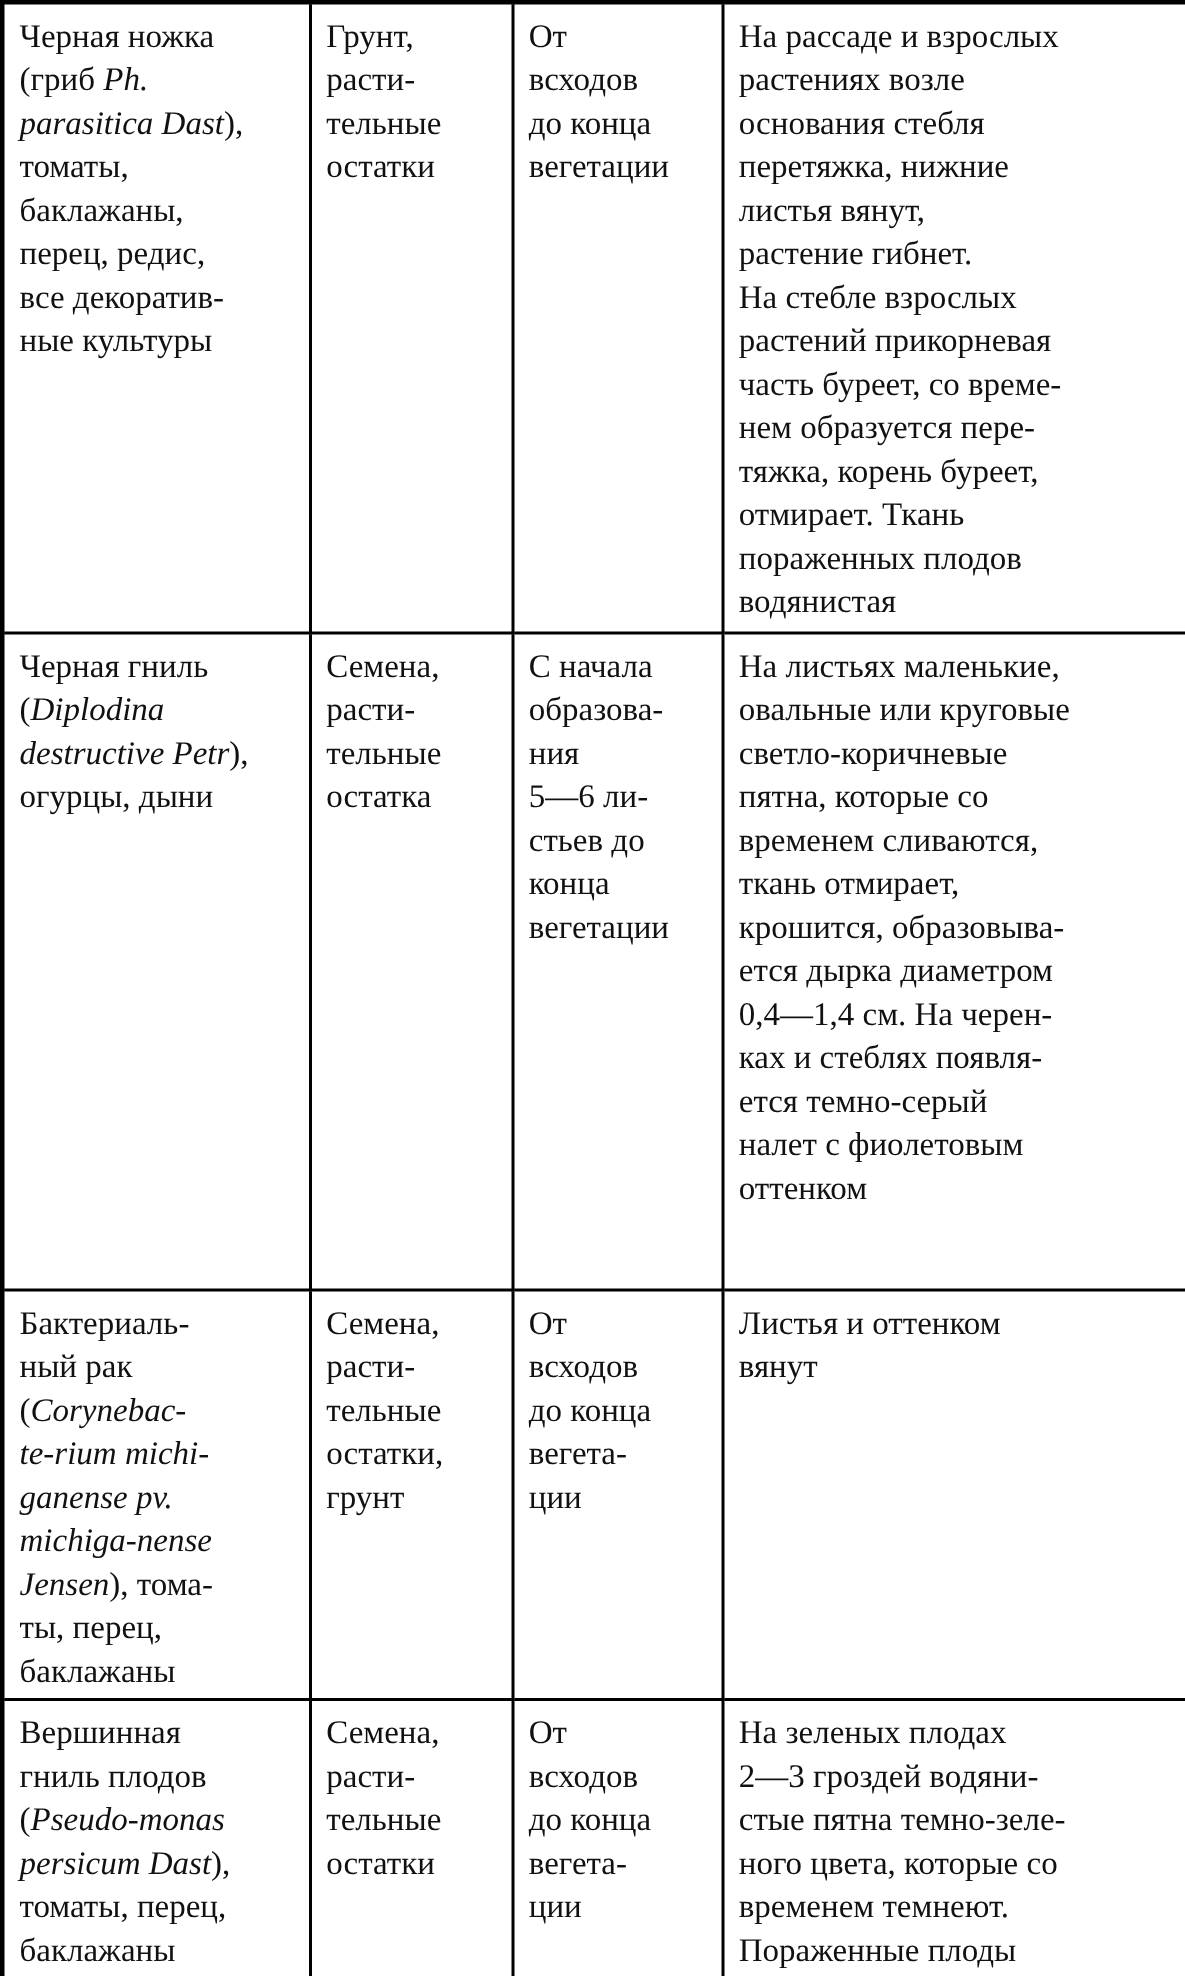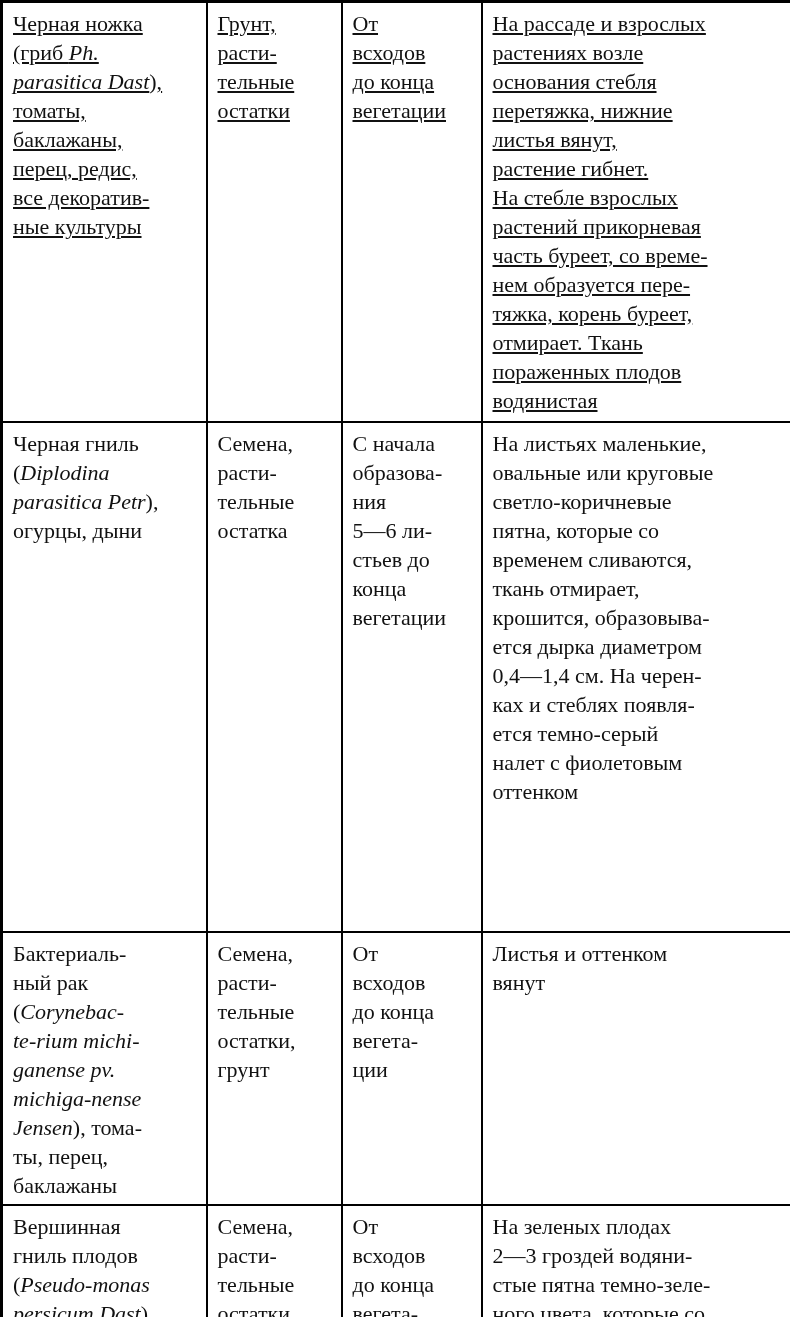--- a/index.html
+++ b/index.html
@@ -16,22 +16,22 @@
     border-collapse: collapse;
     table-layout: fixed;
     width: 790px;
     height: 1317px;
     border: 3px solid #000000;
   }
   table.disease-table col.c1 { width: 205px; }
   table.disease-table col.c2 { width: 135px; }
   table.disease-table col.c3 { width: 140px; }
   table.disease-table col.c4 { width: 310px; }
-  table.disease-table tr:nth-child(1) { height: 420px; text-decoration: underline; }
-  table.disease-table tr:nth-child(2) { height: 510px; margin-top: 24px; }
+  table.disease-table tr:nth-child(1) { height: 420px; }
+  table.disease-table tr:nth-child(2) { height: 438px; margin-top: 24px; }
   table.disease-table tr:nth-child(3) { height: 260px; }
   table.disease-table tr:nth-child(4) { height: 157px; }
   table.disease-table td {
     border: 2px solid #000000;
     vertical-align: top;
     padding: 6px 6px 4px 10px;
     font-size: 22px;
     line-height: 29px;
     white-space: pre-line;
     overflow: hidden;
@@ -77,21 +77,21 @@
 часть буреет, со време-
 нем образуется пере-
 тяжка, корень буреет,
 отмирает. Ткань
 пораженных плодов
 водянистая</span></td>
       </tr>
       <tr>
         <td><span>Черная гниль
 (</span><span class="italic">Diplodina
-parasitica Petr</span><span>),
+destructive Petr</span><span>),
 огурцы, дыни</span></td>
         <td><span>Семена,
 расти-
 тельные
 остатка</span></td>
         <td><span>С начала
 образова-
 ния
 5—6 ли-
 стьев до

